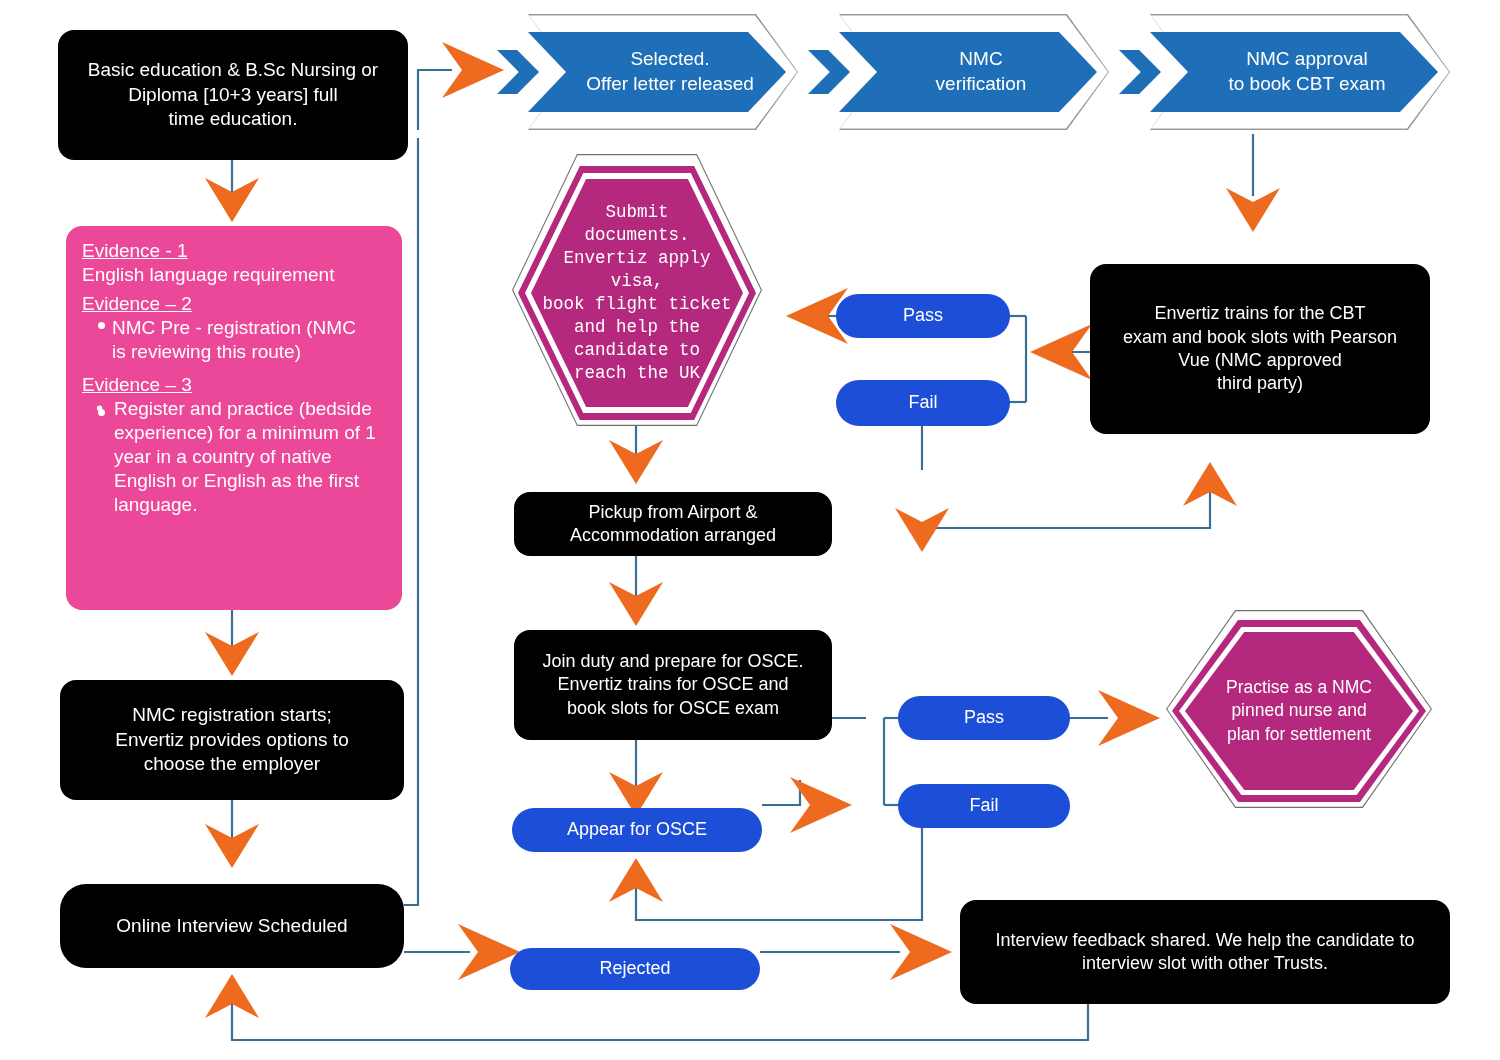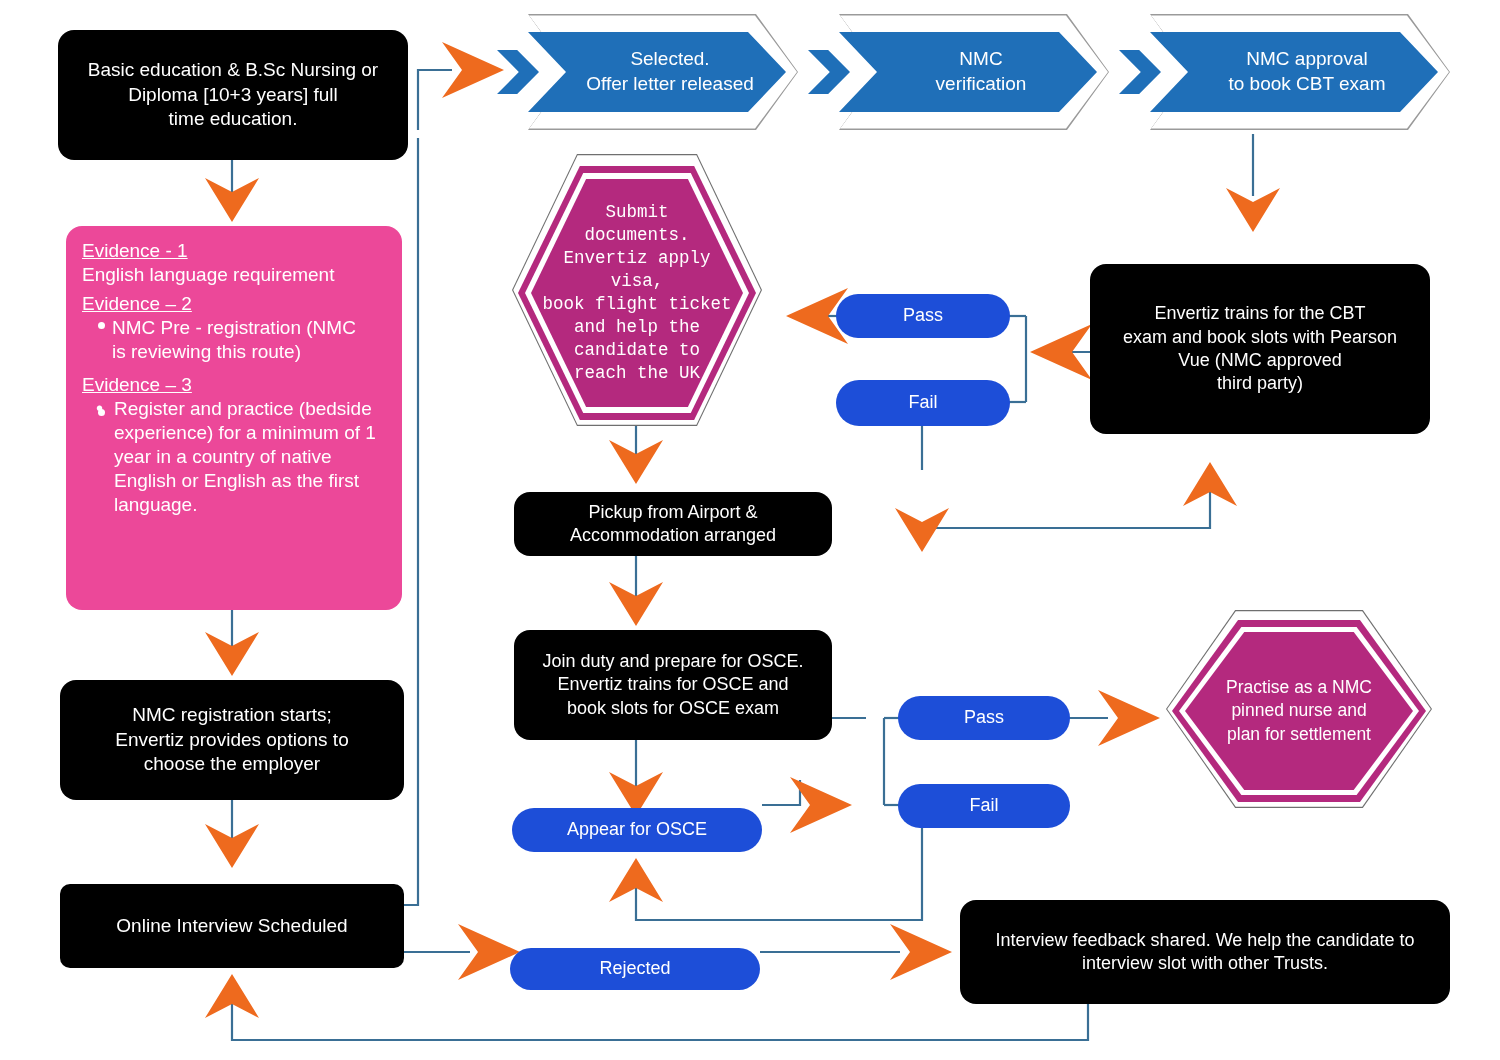--- a/index.html
+++ b/index.html
@@ -170,21 +170,21 @@
   </div>
 
   <div class="node rbox" style="left:60px;top:680px;width:344px;height:120px;font-size:19px;">
     <div class="txt">
       <div>NMC registration starts;</div>
       <div>Envertiz provides options to</div>
       <div>choose the employer</div>
     </div>
   </div>
 
-  <div class="node rbox" style="left:60px;top:884px;width:344px;height:84px;font-size:19px;border-radius:10px;">
+  <div class="node rbox" style="left:60px;top:884px;width:344px;height:84px;font-size:19px;border-radius:26px;">
     <div class="txt">Online Interview Scheduled</div>
   </div>
 
   <div class="chev-small" style="left:497px;top:50px;width:42px;height:44px;"></div>
   <div class="chev-wrap" style="left:528px;top:14px;width:270px;height:116px;">
     <div class="chev-ghost"></div>
     <div class="chev-fill" style="left:0;top:18px;width:258px;height:80px;font-size:19px;">
       <div class="txt">
         <div>Selected.</div>
         <div>Offer letter released</div>

